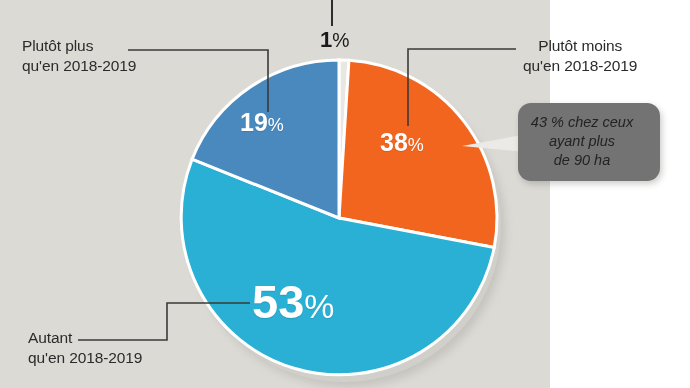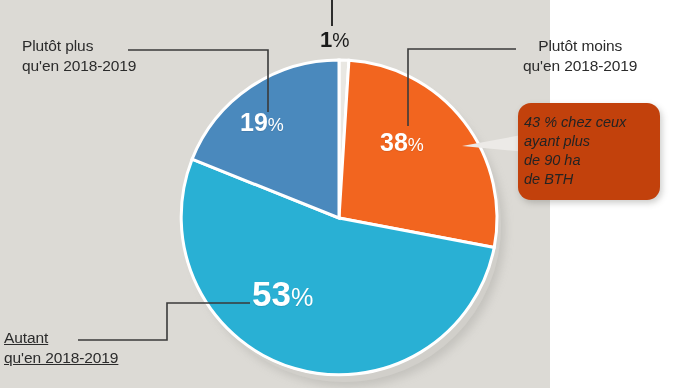--- a/index.html
+++ b/index.html
@@ -37,24 +37,23 @@
     left: 22px;
     top: 36px;
     text-align: left;
   }
   #label-plutot-moins {
     left: 523px;
     top: 36px;
     text-align: center;
   }
   #label-autant {
-    left: 4px;
+    left: 28px;
     top: 328px;
     text-align: left;
-    text-decoration: underline;
   }
   .slice-value {
     position: absolute;
     color: #ffffff;
     font-weight: bold;
     white-space: nowrap;
     text-shadow: 0 1px 1px rgba(0,0,0,0.10);
   }
   .slice-value .unit {
     font-weight: normal;
@@ -66,21 +65,21 @@
     font-size: 25px;
   }
   #value-27 {
     left: 380px;
     top: 128px;
     font-size: 25px;
   }
   #value-53 {
     left: 252px;
     top: 274px;
-    font-size: 35px;
+    font-size: 47px;
   }
   #value-1 {
     position: absolute;
     left: 320px;
     top: 27px;
     color: #1a1a1a;
     font-weight: bold;
     font-size: 22px;
     white-space: nowrap;
   }
@@ -88,23 +87,24 @@
     font-weight: normal;
     font-size: 0.88em;
   }
   #annotation-box {
     position: absolute;
     left: 518px;
     top: 103px;
     width: 142px;
     padding: 10px 20px 11px 6px;
     box-sizing: border-box;
-    background: #c2410c;
+    background: #737373;
     border-radius: 13px;
     box-shadow: 2px 3px 6px rgba(90,88,84,0.30);
+    text-align: center;
     font-style: italic;
     font-size: 14.5px;
     line-height: 19px;
     color: #232323;
   }
   #annotation-box .line {
     display: block;
     white-space: nowrap;
   }
 </style>
@@ -171,16 +171,15 @@
   </div>
 
   <div id="value-1">
     <span>1</span><span class="unit">%</span>
   </div>
 
   <div id="annotation-box">
     <span class="line">43 % chez ceux</span>
     <span class="line">ayant plus</span>
     <span class="line">de 90 ha</span>
-    <span class="line">de BTH</span>
   </div>
 
 </div>
 
 </body></html>

